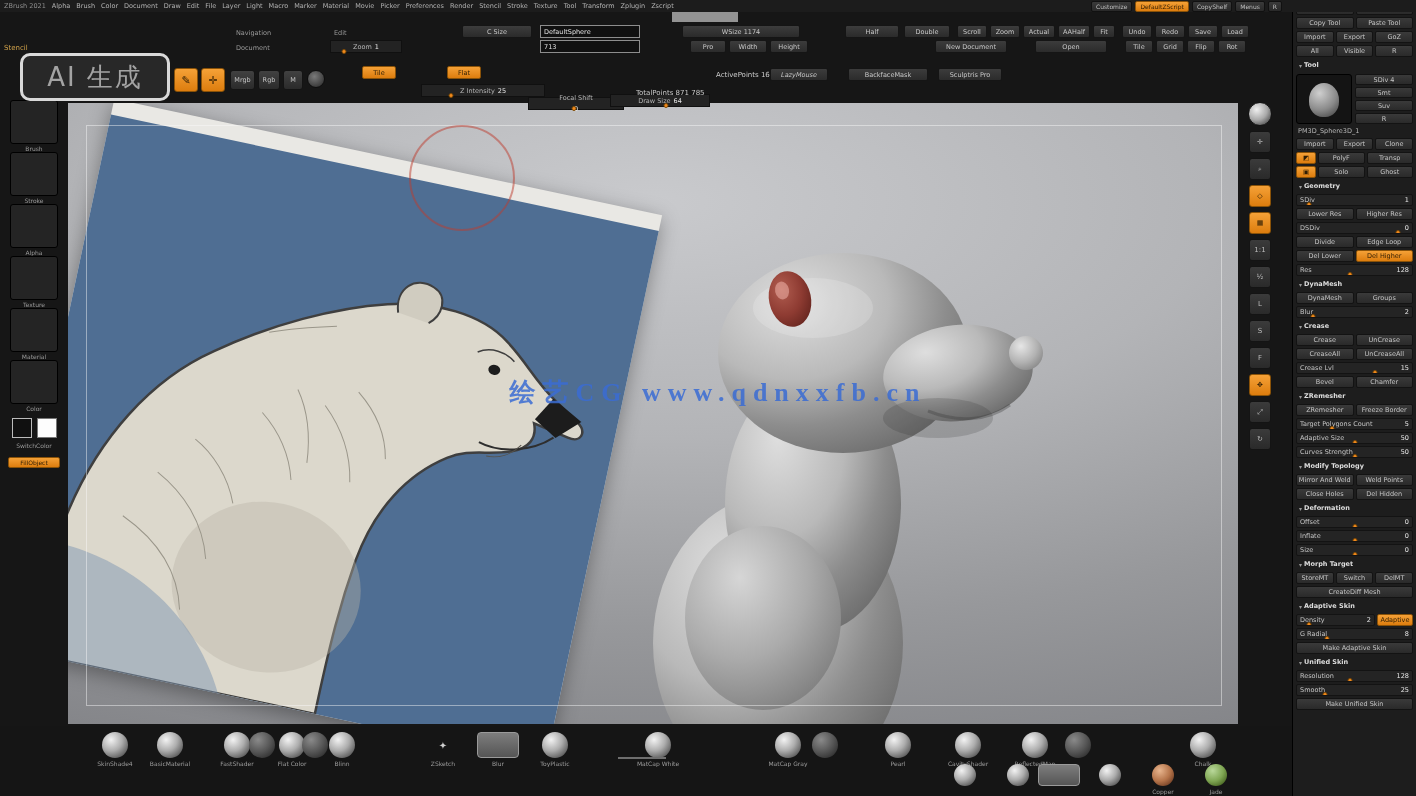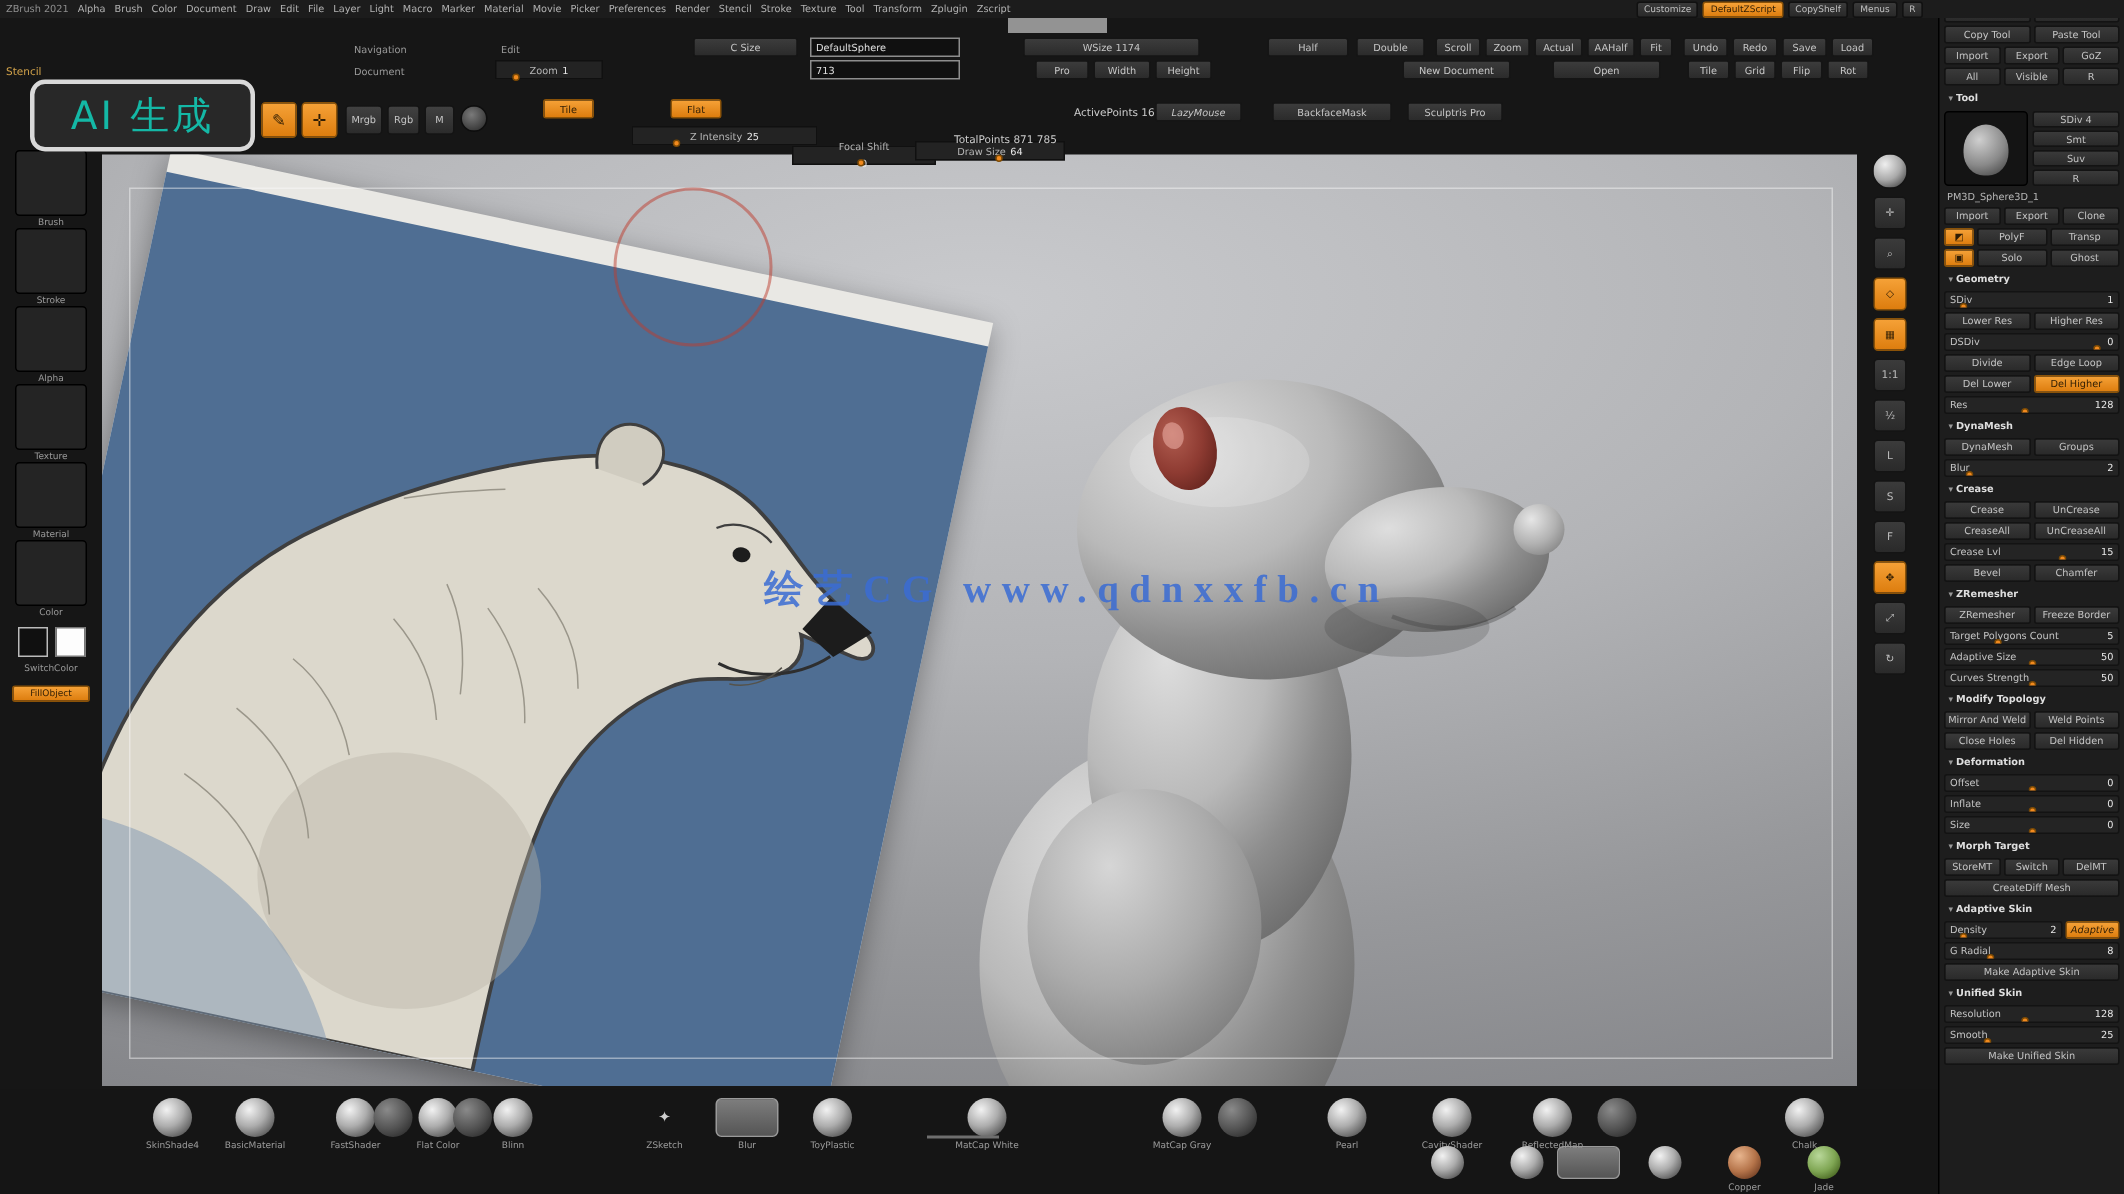--- a/index.html
+++ b/index.html
@@ -36,21 +36,21 @@
   .tslider .dot, .cell.slider .dot { display:block; position:absolute; bottom:-2px; left:var(--p,50%);
           transform:translateX(-50%); width:5px; height:5px; border-radius:50%;
           background:#f28a1e; border:1px solid #7c4a05; }
   .cv:empty, .cl:empty, .cg:empty { display:none; }
   .cv { color:#e8e8e8; }
 
   
   .ai-badge { position:absolute; left:20px; top:53px; width:150px; height:48px; z-index:40;
               border:3px solid #d9d9d9; border-radius:10px; background:rgba(90,90,90,.28);
               display:flex; align-items:center; justify-content:center;
-              font-size:26px; letter-spacing:2px; color:#14b8a6; }
+              font-size:26px; letter-spacing:2px; color:#a3a3a3; }
 
   
   .leftbar { position:absolute; left:6px; top:100px; width:56px; display:flex; flex-direction:column;
              align-items:center; gap:3px; z-index:20; }
   .side-item { width:52px; text-align:center; }
   .thumb { width:48px; height:44px; margin:0 auto; border:1px solid #000; border-radius:3px; background:#242424; }
   .slab { display:block; font-size:6px; color:#9a9a9a; margin-top:1px; white-space:nowrap; overflow:hidden; }
   .swatches { display:flex; gap:5px; justify-content:center; margin-top:3px; }
   .sw { width:20px; height:20px; border:1px solid #777; }
   .sw.black { background:#101010; border-color:#bbb; }
@@ -933,21 +933,21 @@
         </div>
         </div>
     </div>
       <div class="trow">
       <div style="display:flex;flex:1;gap:2px">
           <div class="cell slider" style="--p: 16%;">
           <span class="cl">Density</span>
           <span class="cv">2</span>
           <i class="dot"></i>
         </div>
-          <div class="cell btn orange" style="flex: 0 0 36px; font-style: italic;">
+          <div class="cell btn orange" style="flex: 0 0 36px;">
           <span class="cl">Adaptive</span>
 
         </div>
         </div>
     </div>
       <div class="trow">
       <div style="display:flex;flex:1;gap:2px">
           <div class="cell slider" style="--p: 26%;">
           <span class="cl">G Radial</span>
           <span class="cv">8</span>

